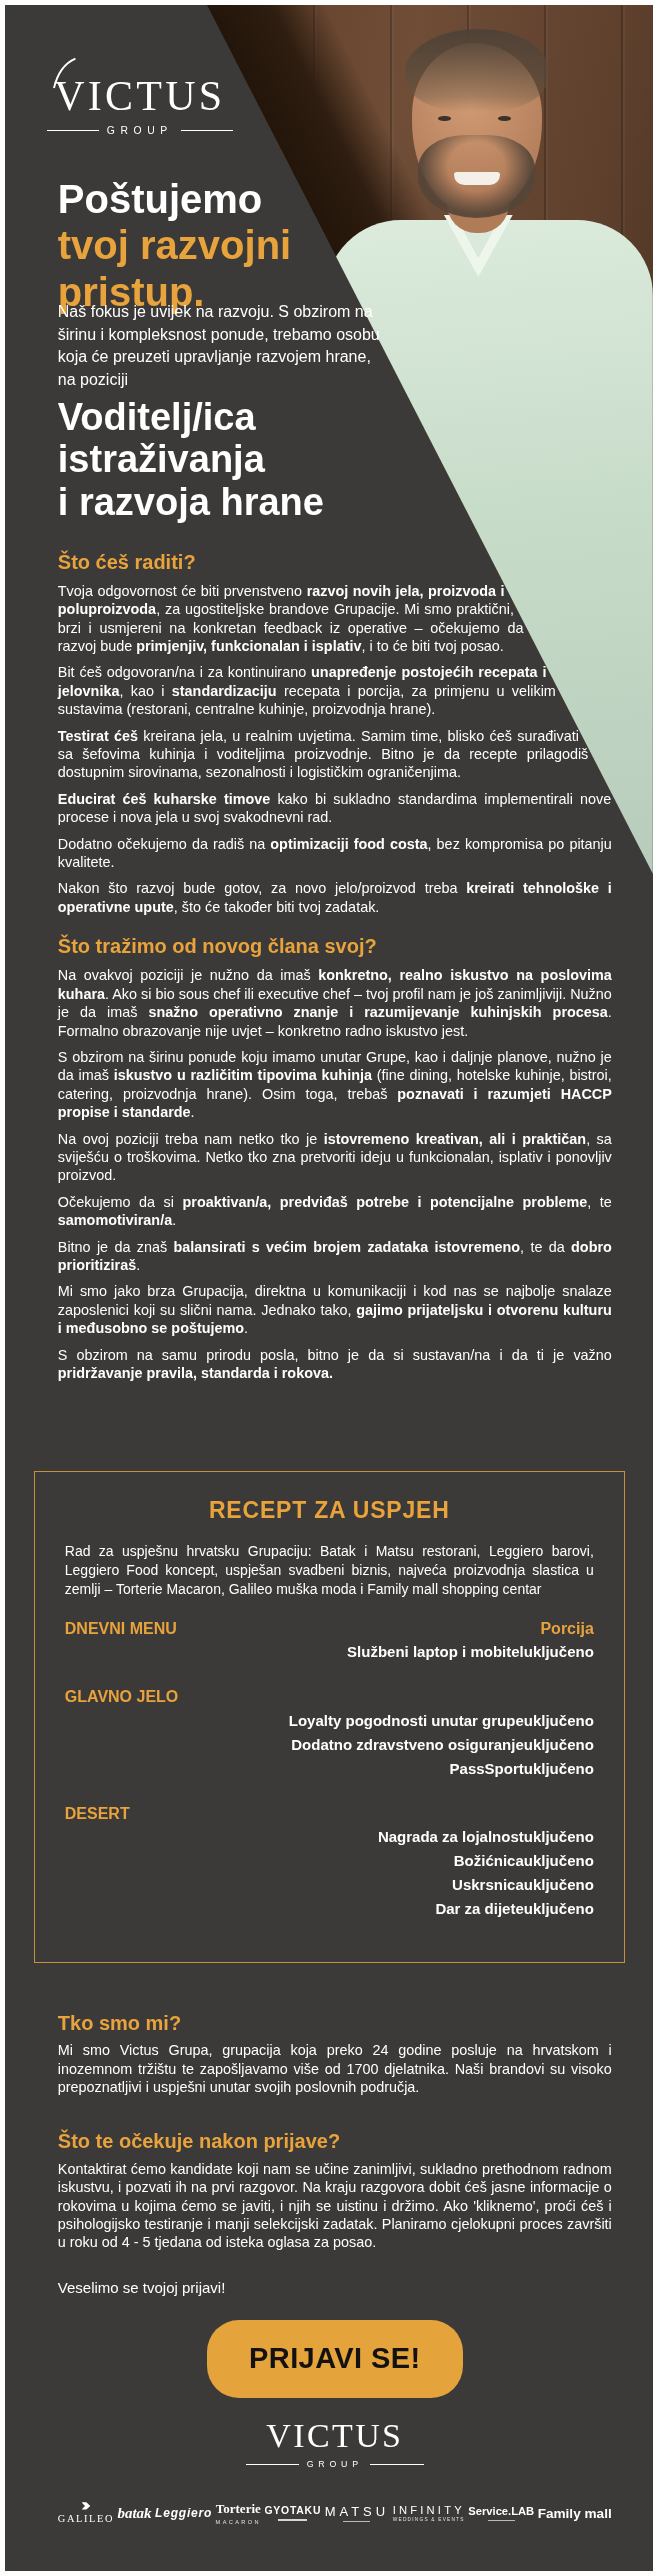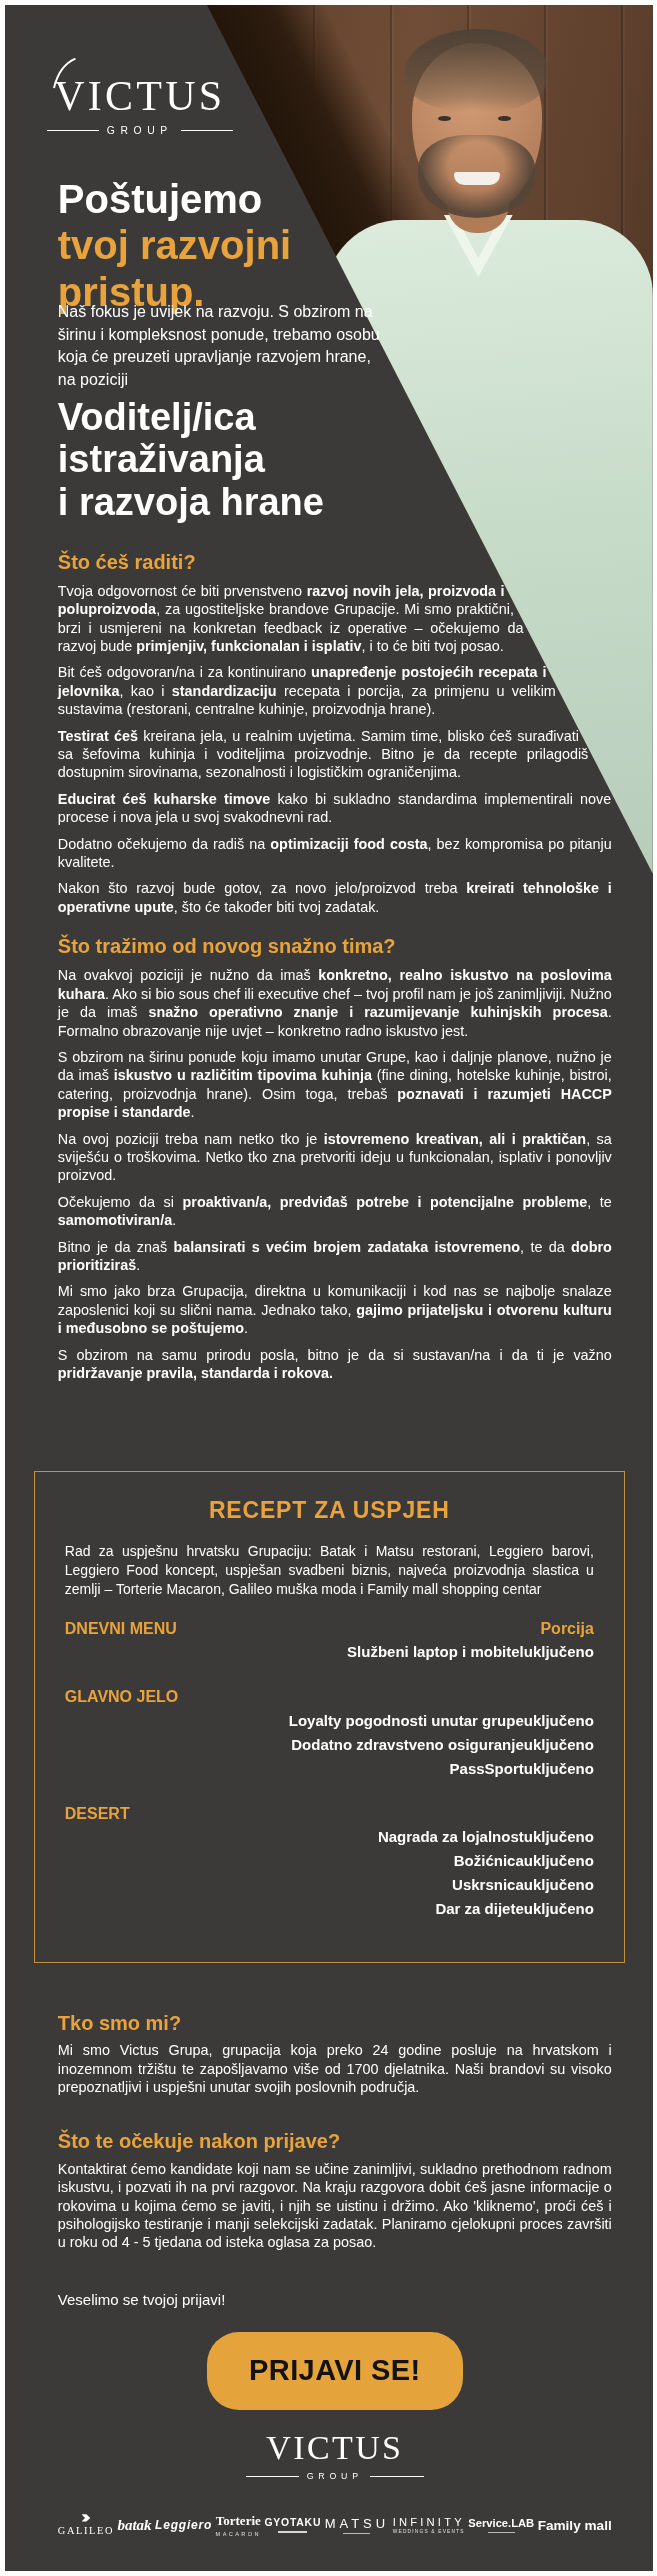--- a/index.html
+++ b/index.html
@@ -68,21 +68,21 @@
   .menu{margin-top:21px;}
   .course{margin-top:26.4px;}
   .course:first-child{margin-top:0;}
   .course-head{display:flex;justify-content:space-between;align-items:baseline;color:var(--accent);font-size:16px;font-weight:bold;}
   .menu-row{display:flex;justify-content:flex-end;font-size:15px;font-weight:bold;margin-top:5.6px;line-height:18.4px;}
 
   
   .bottom{position:absolute;left:53px;top:2007px;width:554px;color:#fff;}
   .bottom .para{margin-top:6.4px;}
   .h-gap{margin-top:34px;}
-  .closing{margin-top:39px;font-size:15px;}
+  .closing{margin-top:27px;font-size:15px;}
   .btn-wrap{text-align:center;margin-top:24px;}
   .apply-btn{background:var(--btn);color:#141210;border:none;border-radius:32px;height:78px;min-width:250px;
     padding:0 42px;font-family:inherit;font-size:29px;font-weight:bold;letter-spacing:0.4px;cursor:pointer;}
 
   
   .footer{margin-top:21px;text-align:center;color:#fff;}
   .footer-logo{font-family:"Liberation Serif","DejaVu Serif",serif;font-size:34px;letter-spacing:2.4px;line-height:1;}
   .footer-group{display:flex;align-items:center;gap:7.2px;width:178px;margin:6.4px auto 0;}
   .footer-group .rule{flex:1;height:1.2px;background:#fff;}
   .footer-group span{font-size:8.8px;letter-spacing:4.8px;}
@@ -156,21 +156,21 @@
     <div class="wedge"></div>
     <h2 class="sec-h first">Što ćeš raditi?</h2>
     <div>
         <p class="para"><span>Tvoja odgovornost će biti prvenstveno </span><b>razvoj novih jela, proizvoda i poluproizvoda</b><span>, za ugostiteljske brandove Grupacije. Mi smo praktični, brzi i usmjereni na konkretan feedback iz operative – očekujemo da razvoj bude </span><b>primjenjiv, funkcionalan i isplativ</b><span>, i to će biti tvoj posao.</span></p>
         <p class="para"><span>Bit ćeš odgovoran/na i za kontinuirano </span><b>unapređenje postojećih recepata i jelovnika</b><span>, kao i </span><b>standardizaciju</b><span> recepata i porcija, za primjenu u velikim sustavima (restorani, centralne kuhinje, proizvodnja hrane).</span></p>
         <p class="para"><b>Testirat ćeš</b><span> kreirana jela, u realnim uvjetima. Samim time, blisko ćeš surađivati sa šefovima kuhinja i voditeljima proizvodnje. Bitno je da recepte prilagodiš dostupnim sirovinama, sezonalnosti i logističkim ograničenjima.</span></p>
         <p class="para"><b>Educirat ćeš kuharske timove</b><span> kako bi sukladno standardima implementirali nove procese i nova jela u svoj svakodnevni rad.</span></p>
         <p class="para"><span>Dodatno očekujemo da radiš na </span><b>optimizaciji food costa</b><span>, bez kompromisa po pitanju kvalitete.</span></p>
         <p class="para"><span>Nakon što razvoj bude gotov, za novo jelo/proizvod treba </span><b>kreirati tehnološke i operativne upute</b><span>, što će također biti tvoj zadatak.</span></p>
       </div>
-    <h2 class="sec-h">Što tražimo od novog snažno tima?</h2>
+    <h2 class="sec-h">Što tražimo od novog člana svoj?</h2>
     <div>
         <p class="para"><span>Na ovakvoj poziciji je nužno da imaš </span><b>konkretno, realno iskustvo na poslovima kuhara</b><span>. Ako si bio sous chef ili executive chef – tvoj profil nam je još zanimljiviji. Nužno je da imaš </span><b>snažno operativno znanje i razumijevanje kuhinjskih procesa</b><span>. Formalno obrazovanje nije uvjet – konkretno radno iskustvo jest.</span></p>
         <p class="para"><span>S obzirom na širinu ponude koju imamo unutar Grupe, kao i daljnje planove, nužno je da imaš </span><b>iskustvo u različitim tipovima kuhinja</b><span> (fine dining, hotelske kuhinje, bistroi, catering, proizvodnja hrane). Osim toga, trebaš </span><b>poznavati i razumjeti HACCP propise i standarde</b><span>.</span></p>
         <p class="para"><span>Na ovoj poziciji treba nam netko tko je </span><b>istovremeno kreativan, ali i praktičan</b><span>, sa sviješću o troškovima. Netko tko zna pretvoriti ideju u funkcionalan, isplativ i ponovljiv proizvod.</span></p>
         <p class="para"><span>Očekujemo da si </span><b>proaktivan/a, predviđaš potrebe i potencijalne probleme</b><span>, te </span><b>samomotiviran/a</b><span>.</span></p>
         <p class="para"><span>Bitno je da znaš </span><b>balansirati s većim brojem zadataka istovremeno</b><span>, te da </span><b>dobro prioritiziraš</b><span>.</span></p>
         <p class="para"><span>Mi smo jako brza Grupacija, direktna u komunikaciji i kod nas se najbolje snalaze zaposlenici koji su slični nama. Jednako tako, </span><b>gajimo prijateljsku i otvorenu kulturu i međusobno se poštujemo</b><span>.</span></p>
         <p class="para"><span>S obzirom na samu prirodu posla, bitno je da si sustavan/na i da ti je važno </span><b>pridržavanje pravila, standarda i rokova.</b></p>
       </div>
   </div>

